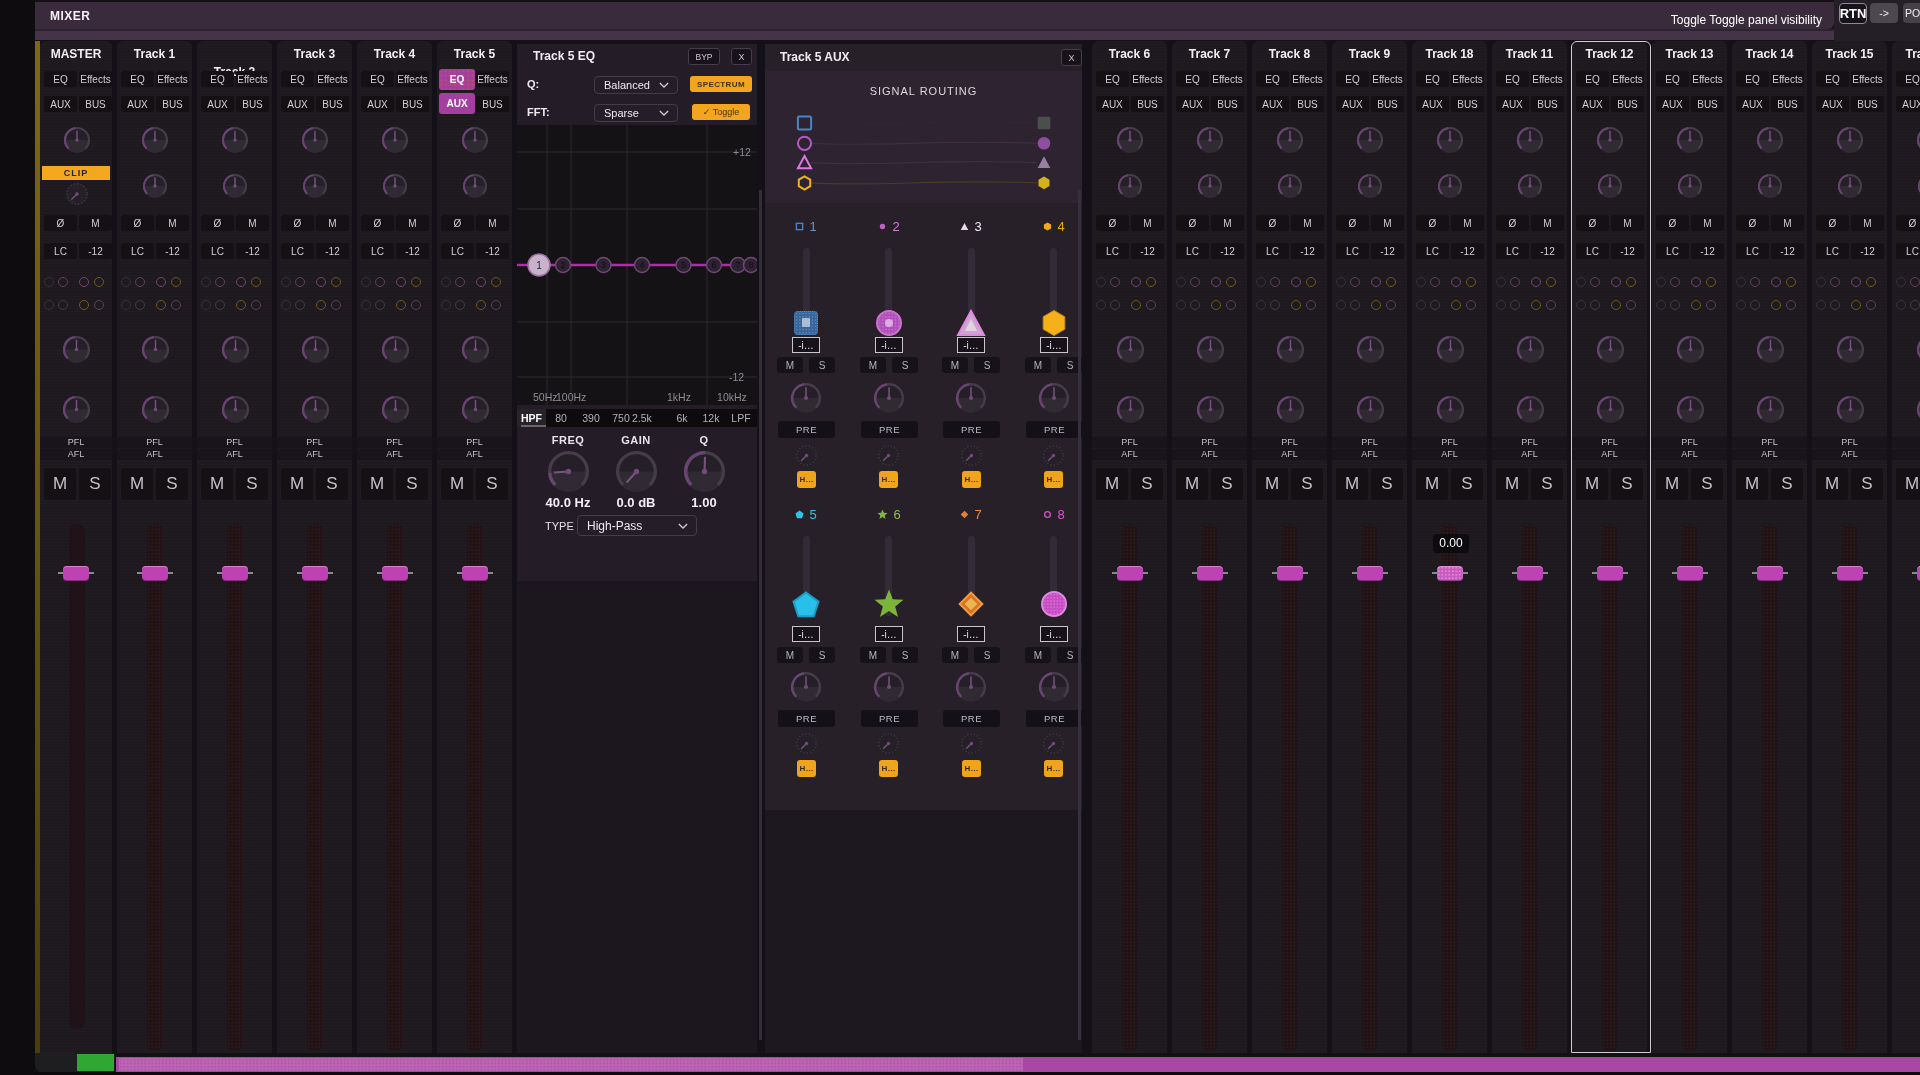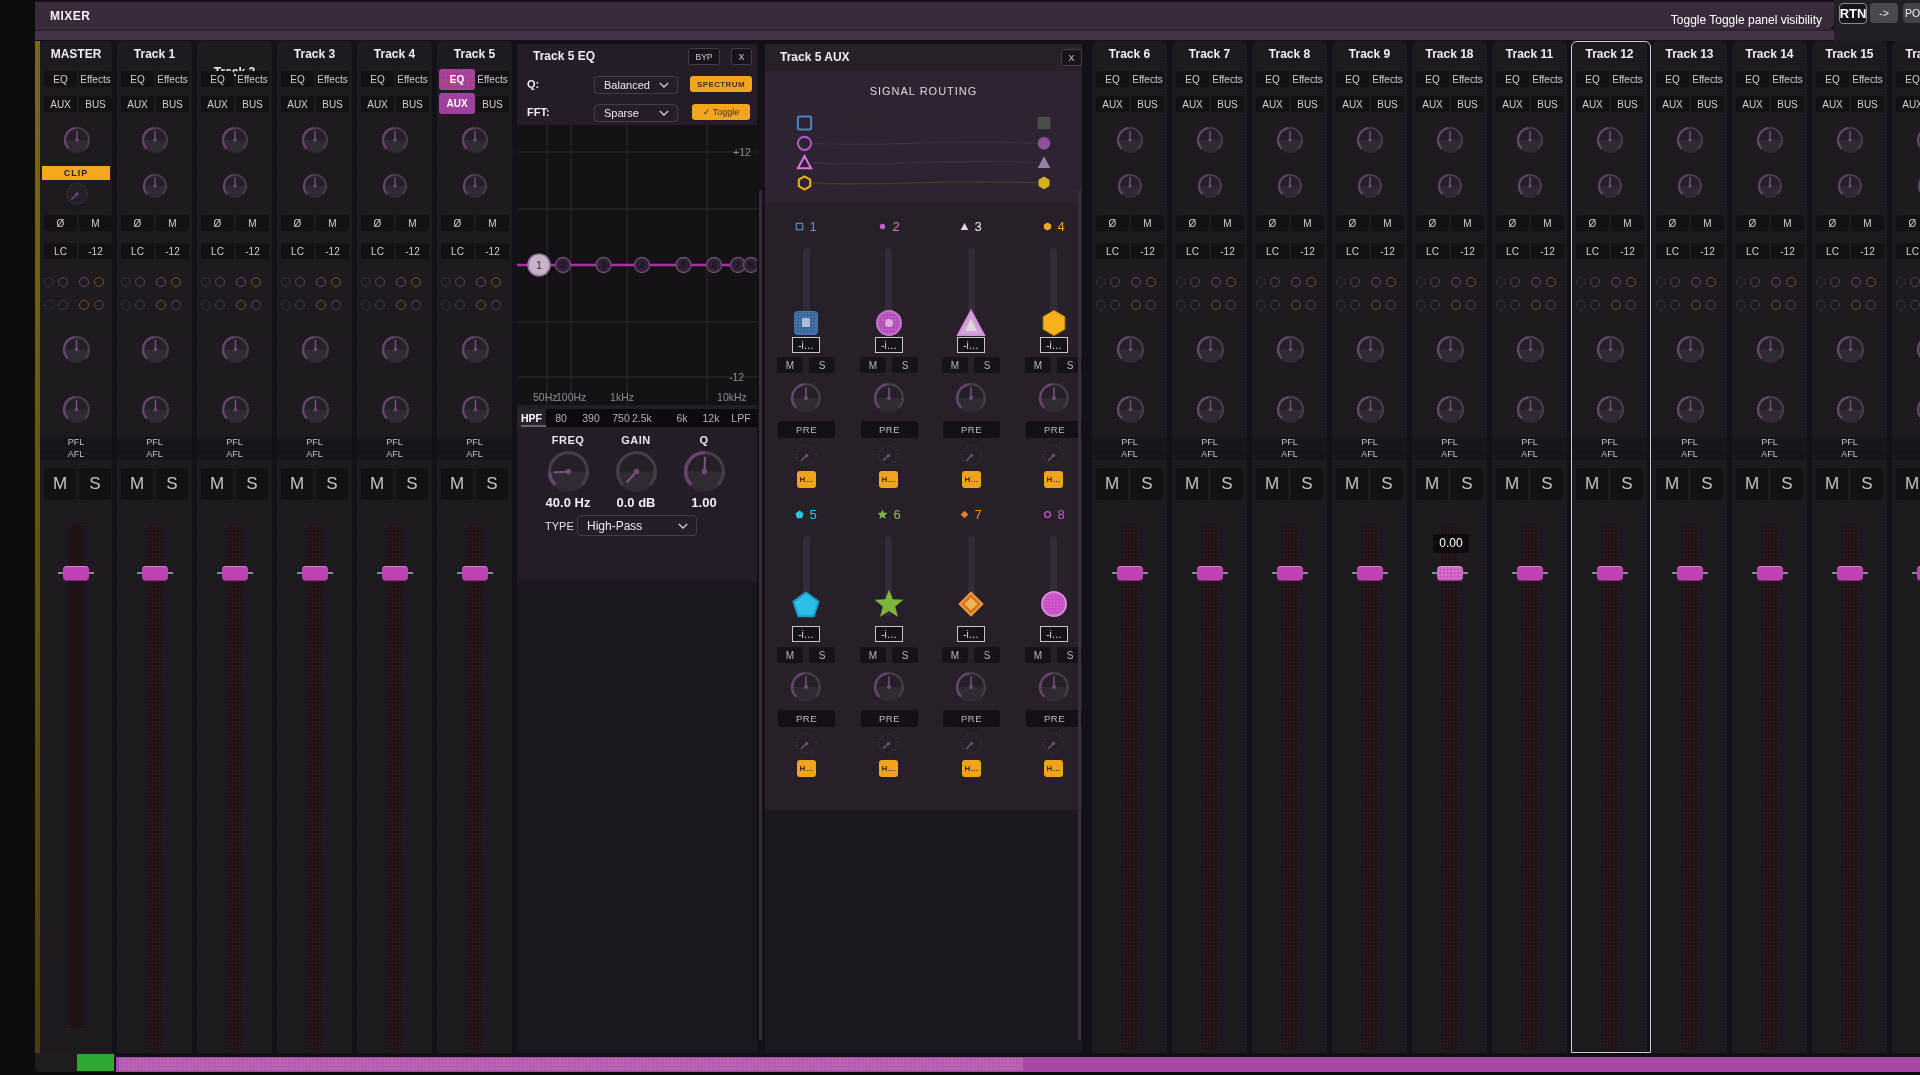--- a/index.html
+++ b/index.html
@@ -1061,21 +1061,21 @@
       <text x="197" y="143.4" font-size="9" fill="#140c16" text-anchor="middle" font-family="Liberation Sans">6</text>
       <circle cx="221" cy="140" r="7.5" fill="#2e2132" stroke="#6d4a73" stroke-width="1.4"></circle>
       <text x="221" y="143.4" font-size="9" fill="#140c16" text-anchor="middle" font-family="Liberation Sans">7</text>
       <circle cx="234" cy="140" r="7.5" fill="#2e2132" stroke="#6d4a73" stroke-width="1.4"></circle>
       <text x="234" y="143.4" font-size="9" fill="#140c16" text-anchor="middle" font-family="Liberation Sans">8</text>
     </svg>
     <div class="abs" style="left:694px;top:146px;width:26px;height:12px;font-size:10.5px;color:#908b94;line-height:12px;text-align:center;">+12</div>
     <div class="abs" style="left:694px;top:371px;width:26px;height:12px;font-size:10.5px;color:#908b94;line-height:12px;text-align:left;">-12</div>
     <div class="abs" style="left:498px;top:391px;width:30px;height:12px;font-size:10.5px;color:#908b94;line-height:12px;text-align:left;">50Hz</div>
     <div class="abs" style="left:521px;top:391px;width:40px;height:12px;font-size:10.5px;color:#908b94;line-height:12px;text-align:left;">100Hz</div>
-    <div class="abs" style="left:569px;top:391px;width:30px;height:12px;font-size:10.5px;color:#908b94;line-height:12px;text-align:right;">1kHz</div>
+    <div class="abs" style="left:632px;top:391px;width:30px;height:12px;font-size:10.5px;color:#908b94;line-height:12px;text-align:left;">1kHz</div>
     <div class="abs" style="left:680px;top:391px;width:34px;height:12px;font-size:10.5px;color:#908b94;line-height:12px;text-align:center;">10kHz</div>
     <div class="abs" style="left:482px;top:409px;width:240px;height:18px;background:#0d0b0d;"></div>
     <div class="abs" style="left:482px;top:409px;width:29px;height:18px;background:#28232a;"></div>
     <div class="abs" style="left:486px;top:425px;width:25px;height:2px;background:#6a6370;"></div>
     <div class="abs" style="left:482px;top:412px;width:29px;height:13px;font-size:10.5px;color:#ffffff;line-height:13px;text-align:center;font-weight:700;">HPF</div>
     <div class="abs" style="left:508px;top:412px;width:36px;height:13px;font-size:10.5px;color:#b5afb8;line-height:13px;text-align:center;">80</div>
     <div class="abs" style="left:538px;top:412px;width:36px;height:13px;font-size:10.5px;color:#b5afb8;line-height:13px;text-align:center;">390</div>
     <div class="abs" style="left:568px;top:412px;width:36px;height:13px;font-size:10.5px;color:#b5afb8;line-height:13px;text-align:center;">750</div>
     <div class="abs" style="left:597px;top:412px;width:36px;height:13px;font-size:10.5px;color:#b5afb8;line-height:13px;text-align:left;">2.5k</div>
     <div class="abs" style="left:629px;top:412px;width:36px;height:13px;font-size:10.5px;color:#b5afb8;line-height:13px;text-align:center;">6k</div>

